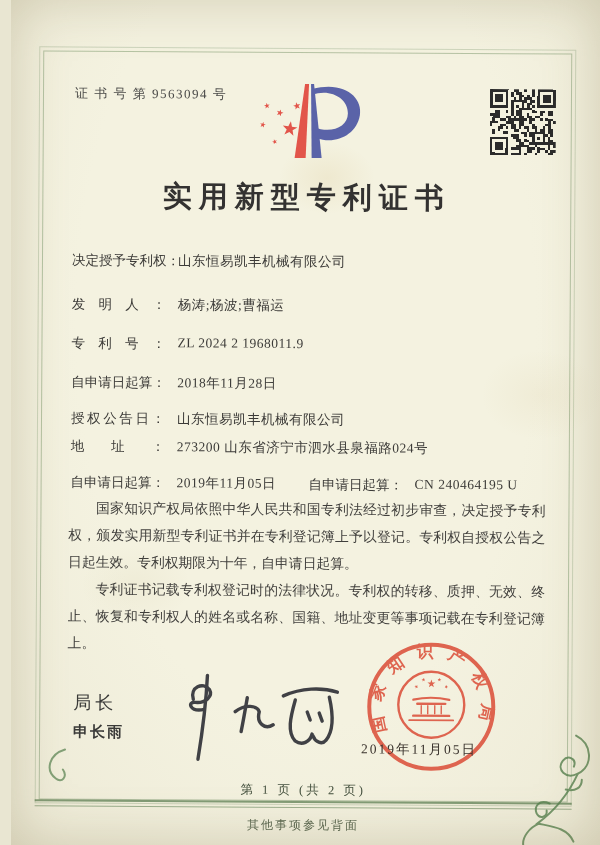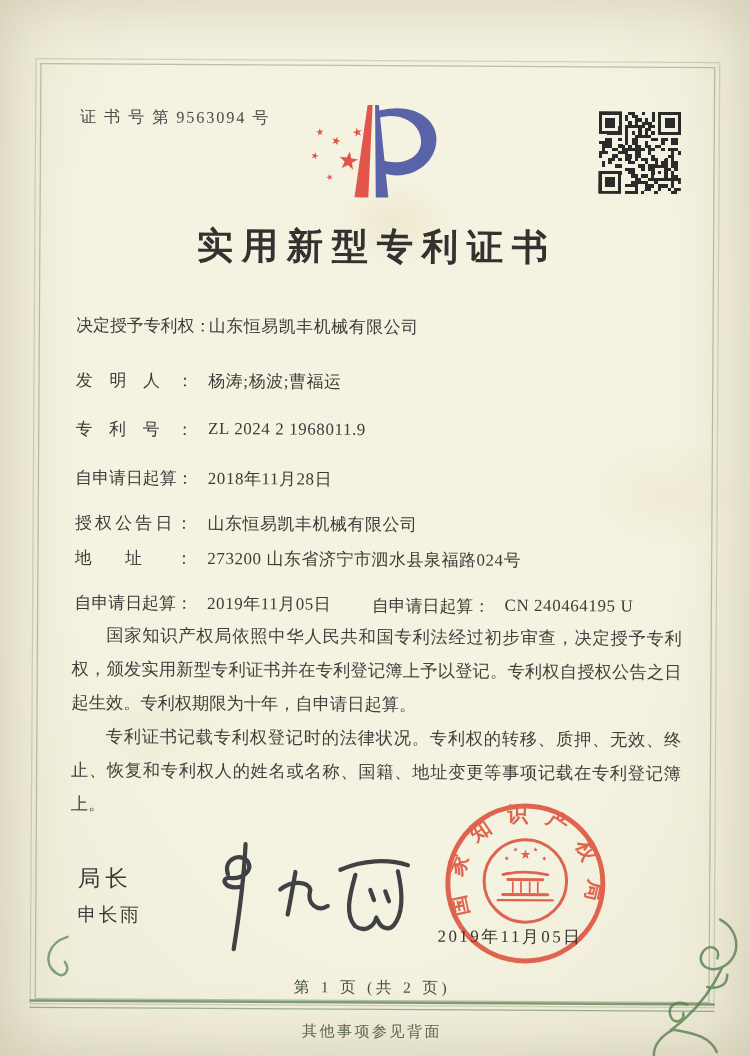--- a/index.html
+++ b/index.html
@@ -4,20 +4,21 @@
 <style>
   html,body{margin:0;padding:0;}
   body{
     width:600px;height:845px;position:relative;overflow:hidden;
     background:#e9e6d2;
     font-family:"Liberation Serif","DejaVu Serif",serif;
   }
   #sheet{
     position:absolute;inset:0;
     background:radial-gradient(ellipse at 50% 38%, #f4f2e0 55%, #edead6 100%);
+    margin-left:11px;
   }
   #sheet::after{
     content:"";position:absolute;inset:0;pointer-events:none;
     box-shadow:inset 0 0 55px rgba(140,128,88,.33);
   }
   .stain{position:absolute;border-radius:50%;pointer-events:none;}
   #content{position:absolute;inset:0;transform:rotate(.35deg);transform-origin:50% 50%;}
   .frame{
     position:absolute;left:30px;right:30px;top:52px;bottom:44px;
     border:1px solid rgba(104,138,92,.45);
@@ -36,21 +37,21 @@
     font-size:29px;font-weight:600;letter-spacing:7px;color:#333231;
   }
   .row{position:absolute;left:60px;right:36px;font-size:13.5px;color:#3c3b38;white-space:nowrap;}
   .flabel{display:inline-block;width:94px;text-align:justify;text-align-last:justify;margin-right:12px;vertical-align:top;}
   .fvalue{letter-spacing:.5px;}
   .pair{display:inline-block;}
   .pair1{width:238px;}
   .paras{position:absolute;left:58px;right:54px;top:496px;}
   .paras p{margin:0;font-size:13.8px;line-height:27px;text-align:justify;text-indent:2em;color:#403f3c;}
   .official-title{position:absolute;left:64px;top:692px;font-size:18px;letter-spacing:4px;color:#3a3a38;}
-  .official-name{position:absolute;left:64px;top:724px;font-size:15px;letter-spacing:2px;color:#3a3a38;}
+  .official-name{position:absolute;left:64px;top:724px;font-size:15px;letter-spacing:2px;color:#3a3a38;font-weight:bold;}
   .signature{position:absolute;left:150px;top:670px;}
   .seal{position:absolute;left:354px;top:638px;opacity:.93;}
   .seal-date{position:absolute;left:352px;top:740px;font-size:13.5px;letter-spacing:2px;color:#3a332d;}
   .page-info{position:absolute;left:0;right:0;top:782px;text-align:center;font-size:12.5px;letter-spacing:3px;color:#44503e;}
   .back-note{position:absolute;left:0;right:0;top:817px;text-align:center;font-size:12px;letter-spacing:2px;color:#59664f;}
   .flourish{position:absolute;right:2px;top:728px;opacity:.8;}
   .curl{position:absolute;left:34px;top:748px;opacity:.7;}
 </style>
 </head>
 <body>

